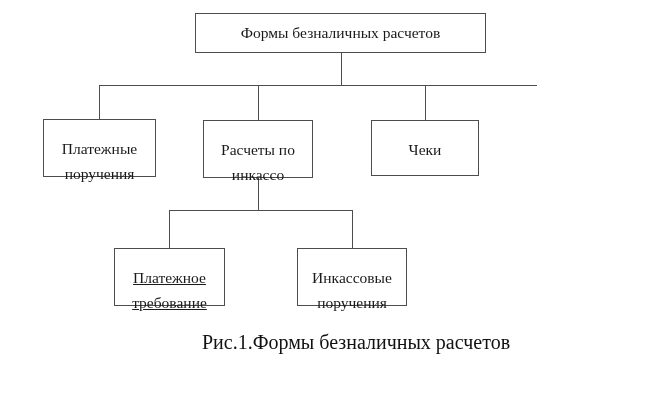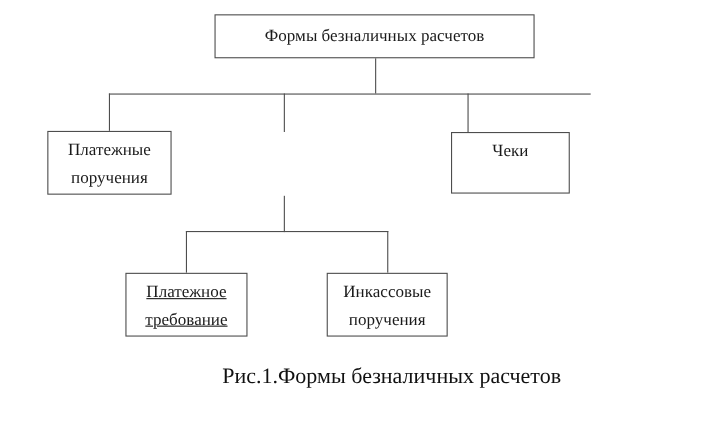--- a/index.html
+++ b/index.html
@@ -18,30 +18,30 @@
   .node {
     position: absolute;
     box-sizing: border-box;
     border: 1px solid #4d4d4d;
     background: #ffffff;
     color: #1a1a1a;
     font-size: 15.5px;
     line-height: 25px;
     text-align: center;
     white-space: pre-line;
-    padding-top: 4px;
+    padding-top: 16px;
   }
   .node.root {
     left: 195px; top: 13px; width: 291px; height: 40px;
     display: flex; align-items: center; justify-content: center;
     padding: 0; line-height: 1.2; white-space: normal;
   }
   .node.n-payment-orders        { left: 43px;  top: 119px; width: 113px; height: 58px; }
   .node.n-collection-settlement { left: 203px; top: 120px; width: 110px; height: 58px; }
-  .node.n-cheques               { left: 371px; top: 120px; width: 108px; height: 56px; margin-left: 39px; }
+  .node.n-cheques               { left: 371px; top: 120px; width: 108px; height: 56px; }
   .node.n-letters-of-credit     { left: 528px; top: 120px; width: 110px; height: 57px; }
   .node.n-payment-demand        { left: 114px; top: 248px; width: 111px; height: 58px; text-decoration: underline; }
   .node.n-collection-orders     { left: 297px; top: 248px; width: 110px; height: 58px; }
 
   .line {
     position: absolute;
     background: #4d4d4d;
   }
   .l-root-stem   { left: 341px; top: 52px;  width: 1px;   height: 33px; }
   .l-bus1        { left: 99px;  top: 85px;  width: 485px; height: 1px;  }
@@ -78,20 +78,22 @@
   <div class="line l-inkasso-stem"></div>
   <div class="line l-bus2"></div>
   <div class="line l-drop2a"></div>
   <div class="line l-drop2b"></div>
 
   <div class="node root">Формы безналичных расчетов</div>
 
   <div class="node n-payment-orders">Платежные
 поручения</div>
 
+  <div class="node n-collection-settlement">Расчеты по
+инкассо</div>
 
   <div class="node n-cheques">Чеки</div>
 
 
   <div class="node n-payment-demand">Платежное
 требование</div>
 
   <div class="node n-collection-orders">Инкассовые
 поручения</div>
 

